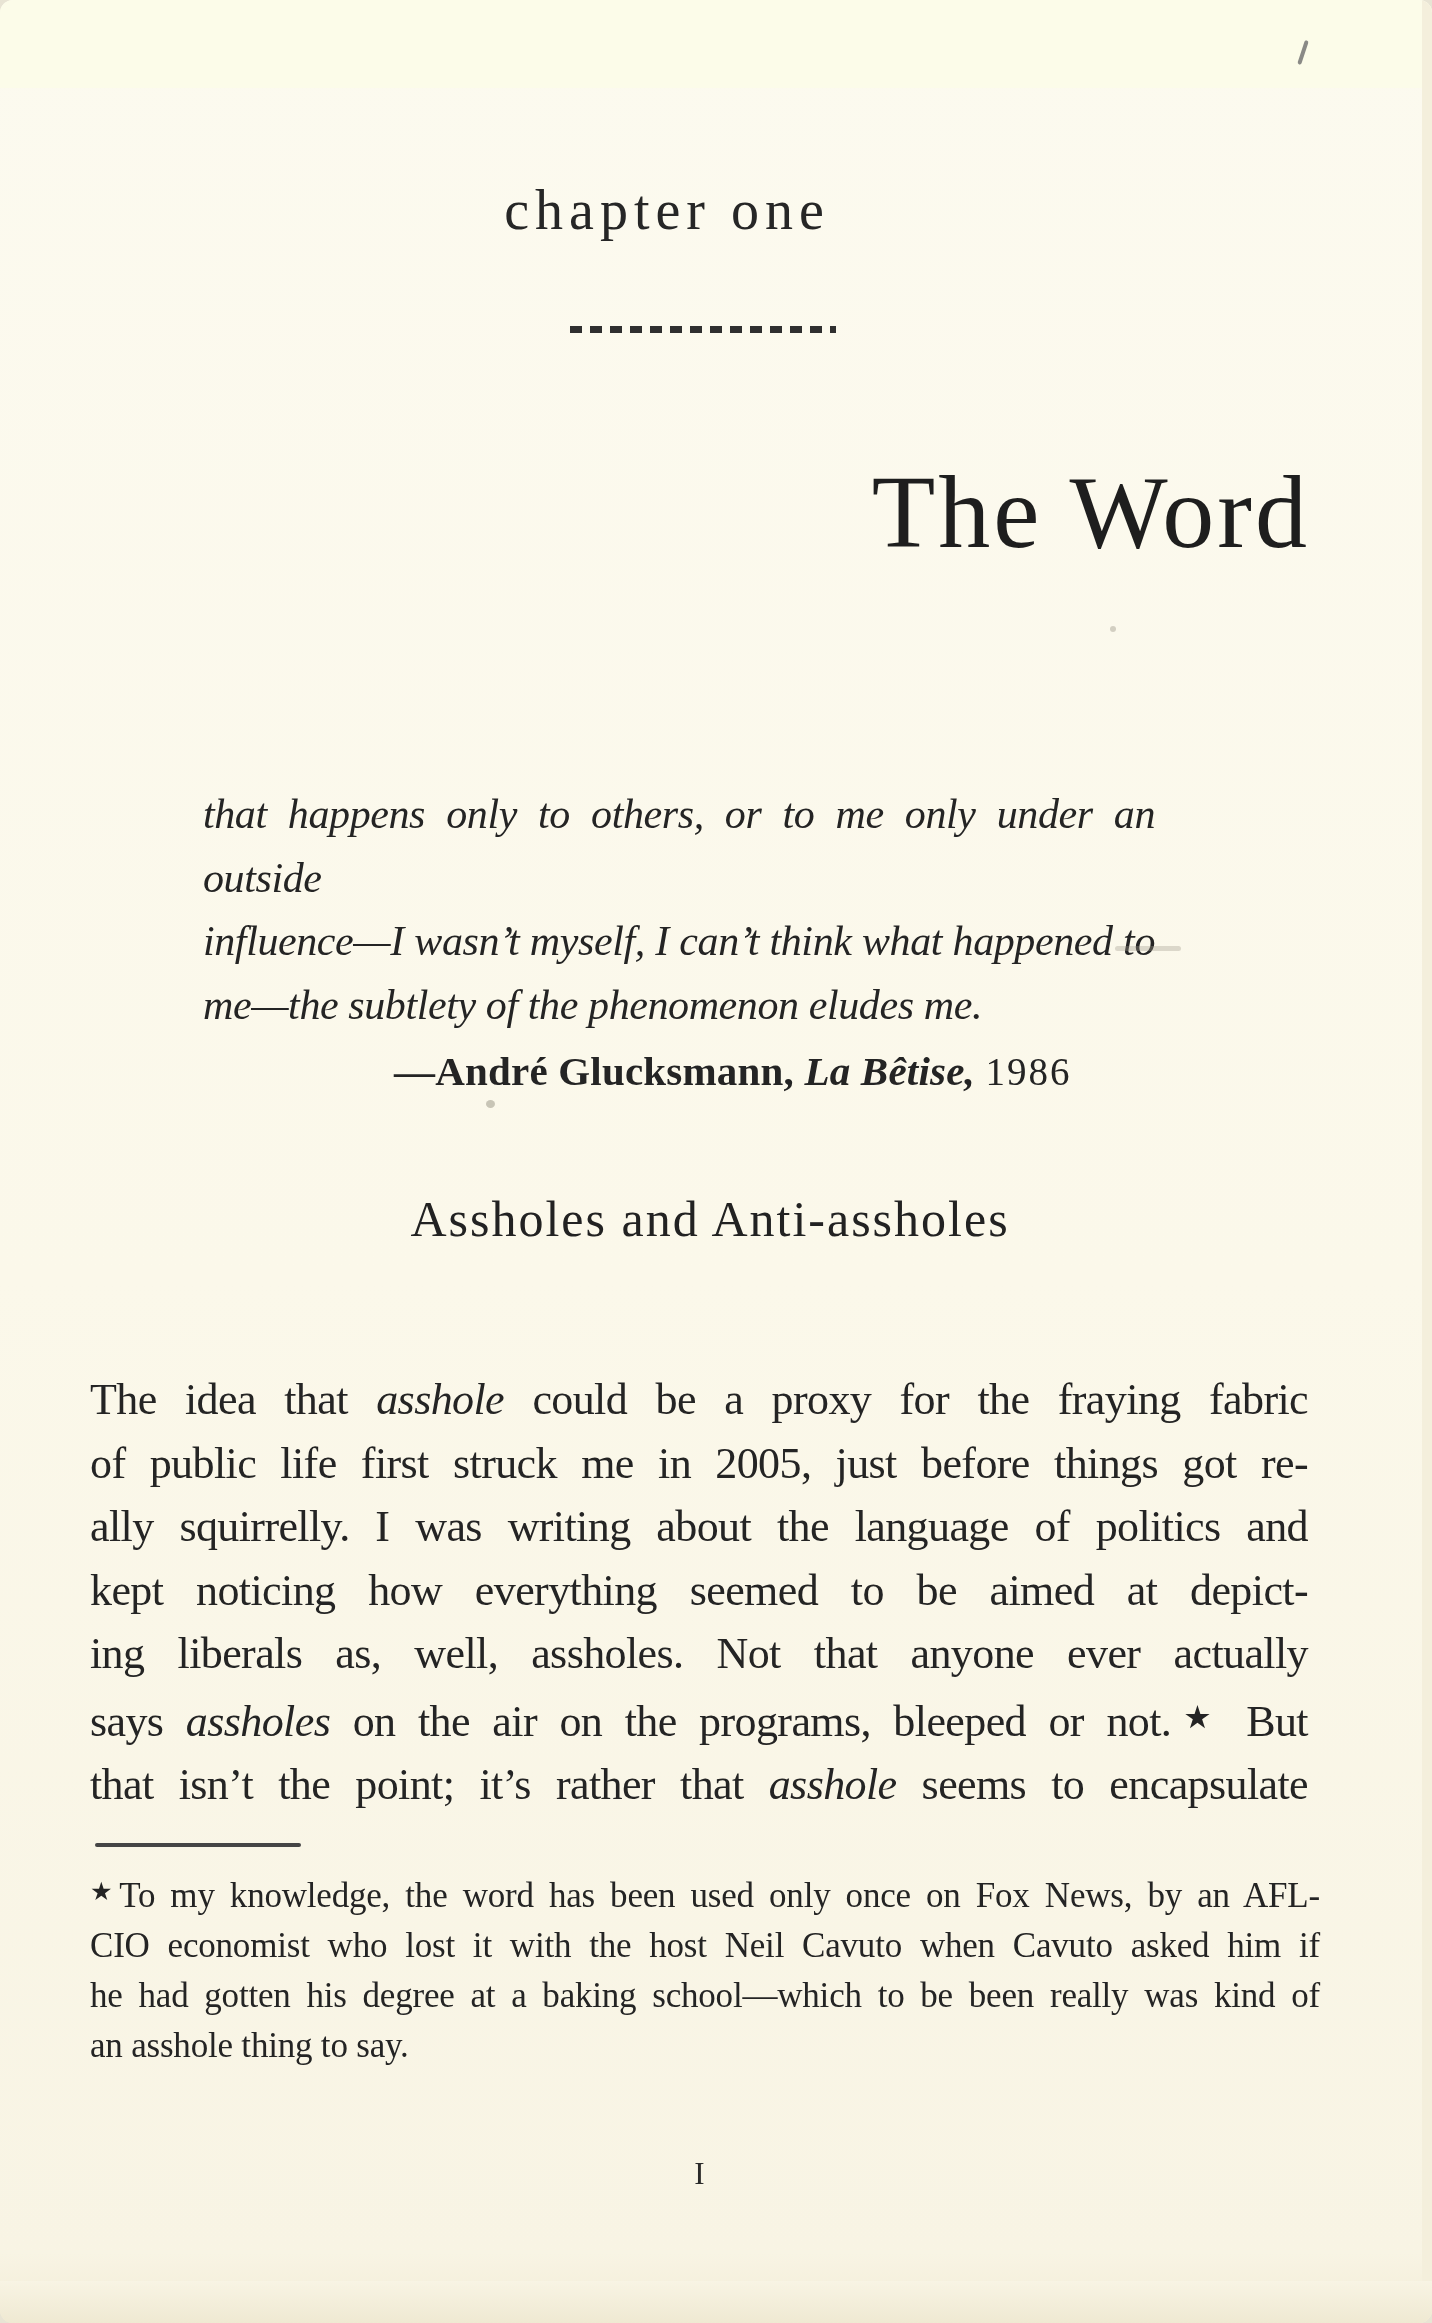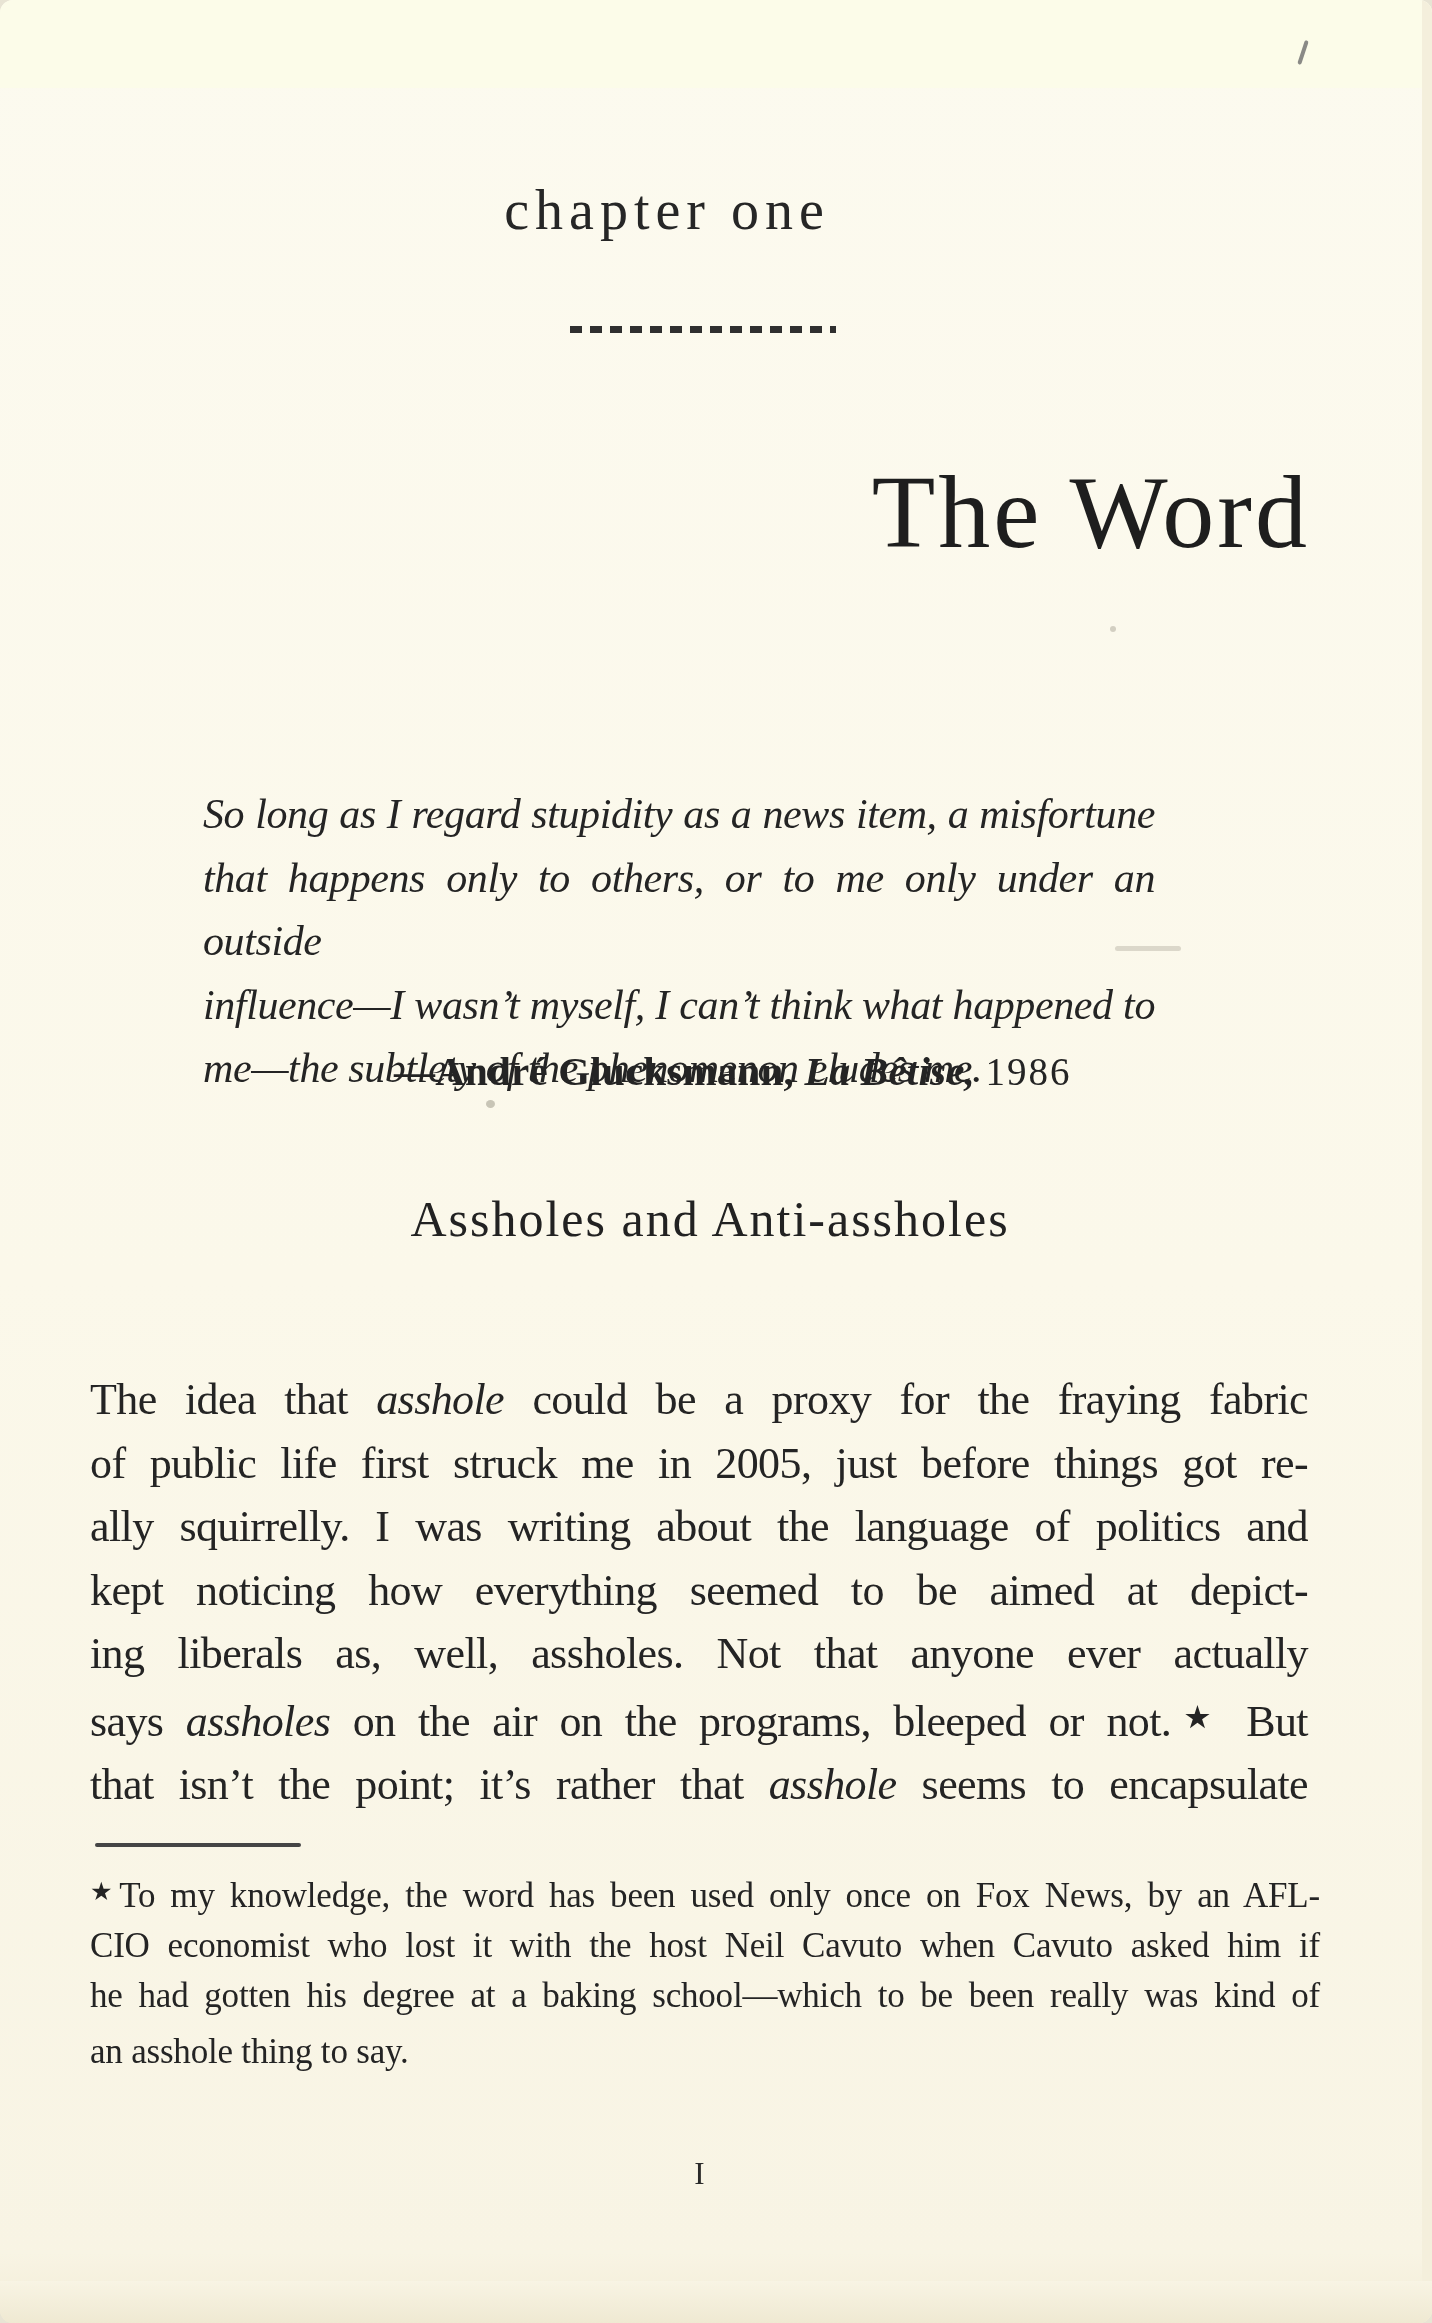--- a/index.html
+++ b/index.html
@@ -48,21 +48,21 @@
     position:absolute;top:1368px;left:90px;width:1218px;
     font-size:44px;line-height:63.5px;letter-spacing:-0.6px;
   }
   .body .line{text-align:justify;text-align-last:justify;}
   .fnrule{position:absolute;top:1843px;left:95px;width:206px;height:4px;background:#454545;border-radius:2px;}
   .footnote{
     position:absolute;top:1867px;left:90px;width:1230px;
     font-size:35px;line-height:50px;letter-spacing:-0.2px;
   }
   .footnote .line{text-align:justify;text-align-last:justify;}
-  .footnote .line:last-child{text-align-last:auto;margin-top:6px;}
+  .footnote .line:last-child{text-align-last:auto;}
   .pageno{
     position:absolute;top:2156px;left:0;width:1400px;
     text-align:center;font-size:31px;letter-spacing:1px;color:#2a2a2a;
   }
 
   .i{font-style:italic;}
   .b{font-weight:bold;}
   .star{
     font-family:"DejaVu Sans",sans-serif;
     font-size:0.72em;vertical-align:0.26em;letter-spacing:0;
@@ -82,21 +82,20 @@
   <div class="edge-right"></div>
   <div class="band-bottom"></div>
 
   <div class="kicker">chapter one</div>
 
   <div class="divider"></div>
 
   <div class="title">The Word</div>
 
   <div class="epigraph">
-      <div class="line">So long as I regard stupidity as a news item, a misfortune</div>
       <div class="line">that happens only to others, or to me only under an outside</div>
       <div class="line">influence—I wasn’t myself, I can’t think what happened to</div>
       <div class="line">me—the subtlety of the phenomenon eludes me.</div>
     </div>
 
   <div class="attribution"><span class="b">—André Glucksmann, </span><span class="i b">La Bêtise, </span><span class="sc">1986</span></div>
 
   <div class="heading">Assholes and Anti-assholes</div>
 
   <div class="body">

